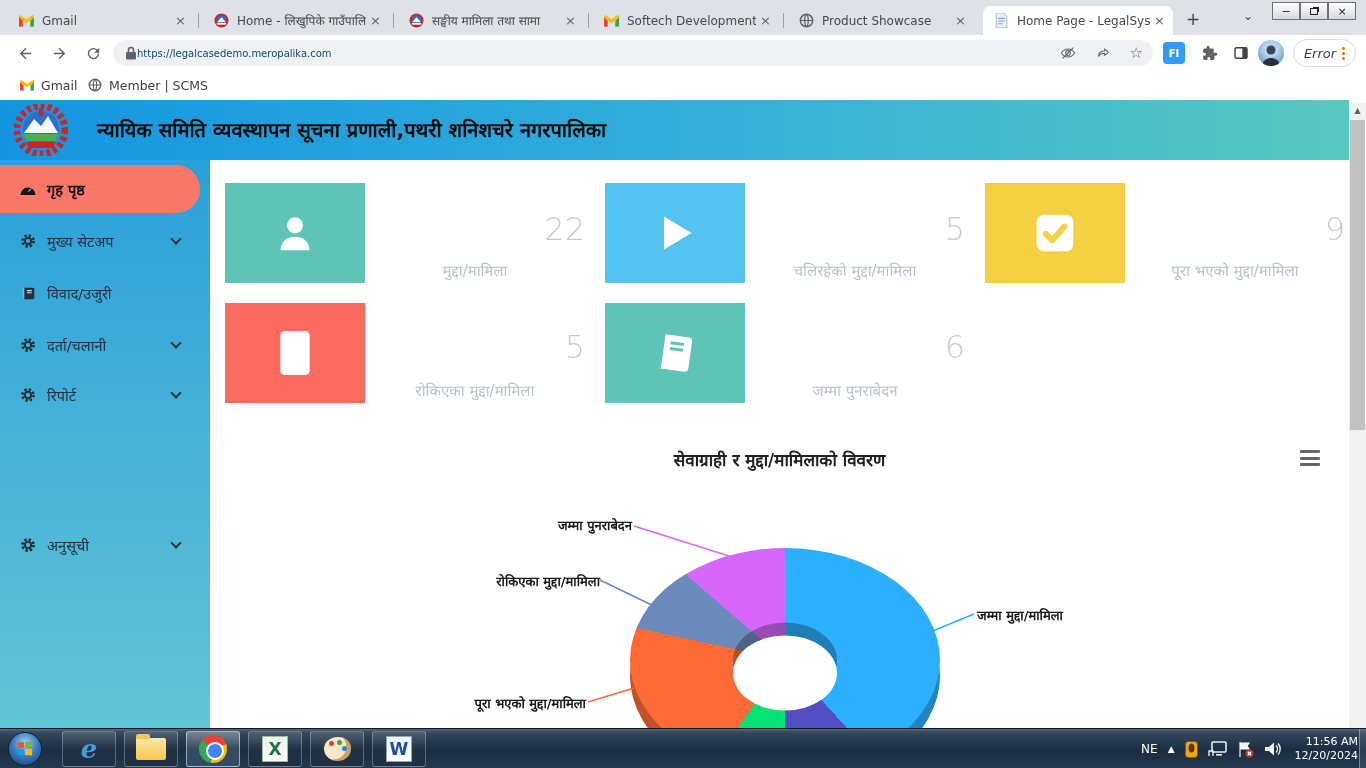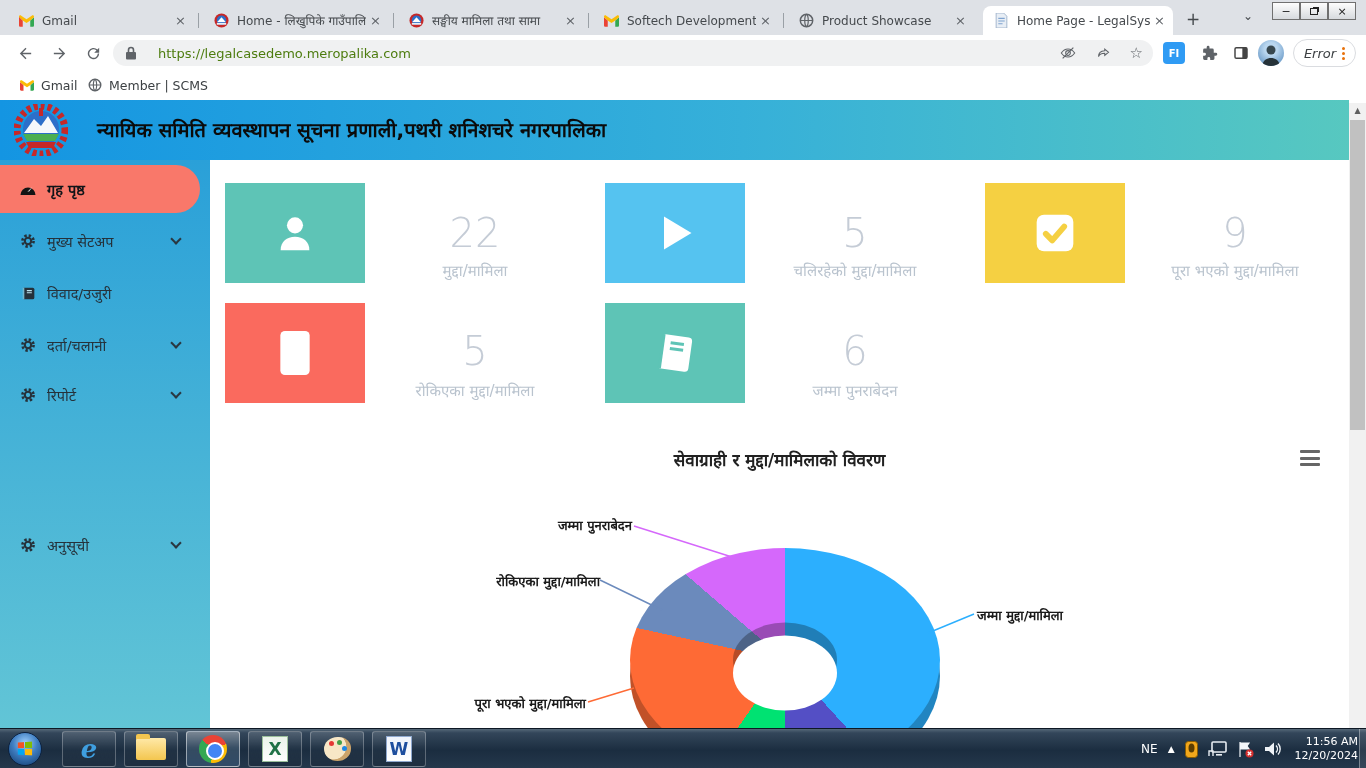--- a/index.html
+++ b/index.html
@@ -14,21 +14,21 @@
   .tab.active { background:#fff; border-radius:8px 8px 0 0; }
   .tab-sep { position:absolute; top:13px; width:1px; height:15px; background:#9aa0a6; }
   .newtab-btn { position:absolute; top:9px; font-size:17px; color:#45494d; }
   .tabsearch-btn { position:absolute; top:9px; font-size:12px; color:#45494d; }
   .winctl { position:absolute; top:2px; height:18px; width:28px; border:1px solid #707070; background:linear-gradient(#fdfdfd,#d7dade); display:flex; align-items:center; justify-content:center; font-size:11px; color:#222; }
   .maxbox { width:8px; height:7px; border:1px solid #222; box-shadow:2px -2px 0 -1px #222; }
 
   .toolbar { position:absolute; left:0; top:35px; width:1366px; height:35px; background:#fff; }
   .nav-ic { position:absolute; top:5px; width:26px; height:26px; display:flex; align-items:center; justify-content:center; color:#5f6368; }
   .omnibox { position:absolute; left:113px; top:5px; width:1040px; height:26px; background:#f0f1f2; border-radius:14px; display:flex; align-items:center; }
-  .omni-url { font-size:13px; color:#4d7c0f; margin-left:21px; }
+  .omni-url { font-size:10px; color:#0c4a6e; margin-left:0; }
   .omni-right { position:absolute; right:10px; top:0; height:26px; display:flex; align-items:center; gap:18px; color:#5f6368; }
   .ext-fi { position:absolute; left:1163px; top:7px; width:22px; height:22px; background:#2f9bf4; border-radius:4px; color:#fff; font-size:10px; font-weight:bold; display:flex; align-items:center; justify-content:center; }
   .avatar { position:absolute; left:1258px; top:5px; width:26px; height:26px; border-radius:50%; background:radial-gradient(circle at 50% 35%, #b9d6ef 0 30%, #7aa6cf 70%); overflow:hidden; }
   .err-pill { position:absolute; left:1293px; top:4px; width:63px; height:28px; border:1px solid #dadce0; border-radius:15px; display:flex; align-items:center; justify-content:center; gap:6px; }
   .err-pill span.txt { font-size:13px; color:#3c4043;font-style:italic; }
   .dots3 { display:flex; flex-direction:column; gap:2px; }
   .dots3 i { width:3px; height:3px; border-radius:50%; background:#e8710a; }
 
   .bookbar { position:absolute; left:0; top:70px; width:1366px; height:30px; background:#fff; }
   .bm { position:absolute; top:5px; height:20px; display:flex; align-items:center; gap:7px; font-size:12.5px; color:#3c4043; }
@@ -41,21 +41,21 @@
   .hello-box { position:absolute; right:18px; top:17px; width:228px; height:37px; border:1px solid rgba(255,255,255,.85); border-radius:4px; color:#fff; font-size:15px; display:flex; align-items:center; justify-content:center; }
 
   .sidebar { position:absolute; left:0; top:60px; width:210px; height:568px; background:linear-gradient(180deg,#2aa0d8 0%,#62c5d6 100%); }
   .side-item { position:absolute; left:0; width:210px; height:40px; display:flex; align-items:center; color:#25313a; font-size:14.5px; cursor:default; }
   .side-item .s-ic { width:20px; margin-left:18px; margin-right:9px; display:flex; justify-content:center; }
   .side-item.active { width:200px; height:48px; background:#f9786a; border-radius:0 28px 28px 0; color:#101418; font-weight:bold; }
   .chev { position:absolute; right:30px; width:8px; height:8px; border-right:2px solid #2a3740; border-bottom:2px solid #2a3740; transform:rotate(45deg); top:14px; }
 
   .main { position:absolute; left:210px; top:60px; width:1139px; height:568px; background:#fff; }
   .stat-sq { position:absolute; width:140px; height:100px; display:flex; align-items:center; justify-content:center; }
-  .stat-num { position:absolute; width:220px; text-align:center; font-size:40px; font-weight:300; color:#c5ccd6; }
+  .stat-num { position:absolute; width:220px; text-align:right; font-size:32px; font-weight:300; color:#c5ccd6; }
   .stat-lbl { position:absolute; width:260px; text-align:center; font-size:15px; color:#b9c3ce; }
 
   .chart-section { position:absolute; left:0; top:270px; width:1139px; height:298px; background:#fff; overflow:hidden; }
   .chart-title { position:absolute; left:0; top:18px; width:1139px; text-align:center; font-size:17px; font-weight:bold; color:#222; }
   .burger { position:absolute; left:1090px; top:20px; width:20px; height:16px; display:flex; flex-direction:column; justify-content:space-between; }
   .burger i { height:3px; background:#666; border-radius:1px; }
 
   .donut3d { position:absolute; left:420px; top:118px; width:310px; height:310px; transform:scaleY(0.7226); transform-origin:top; }
   .dlayer { position:absolute; left:0; top:0; width:310px; height:310px; border-radius:50%; }
   #donut-depth { top:22px; }

